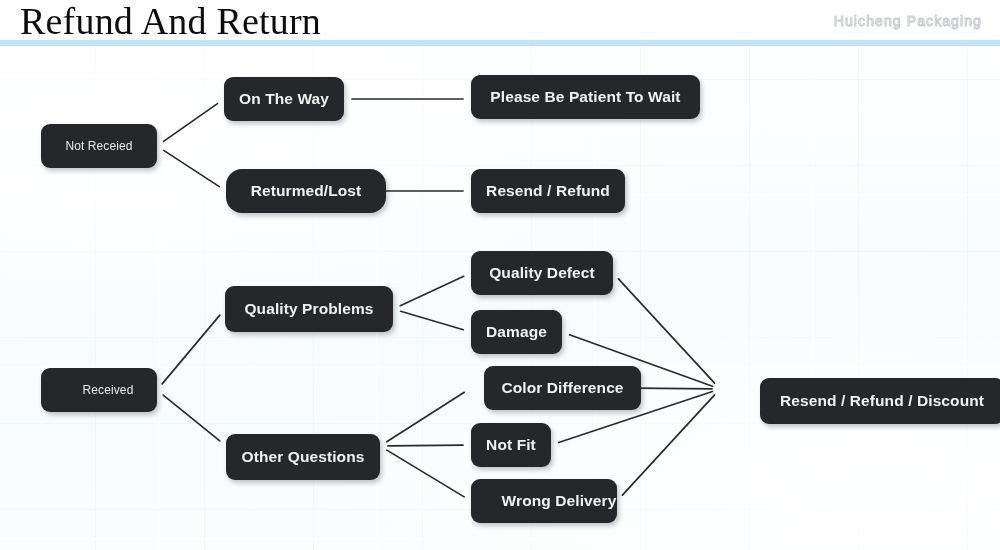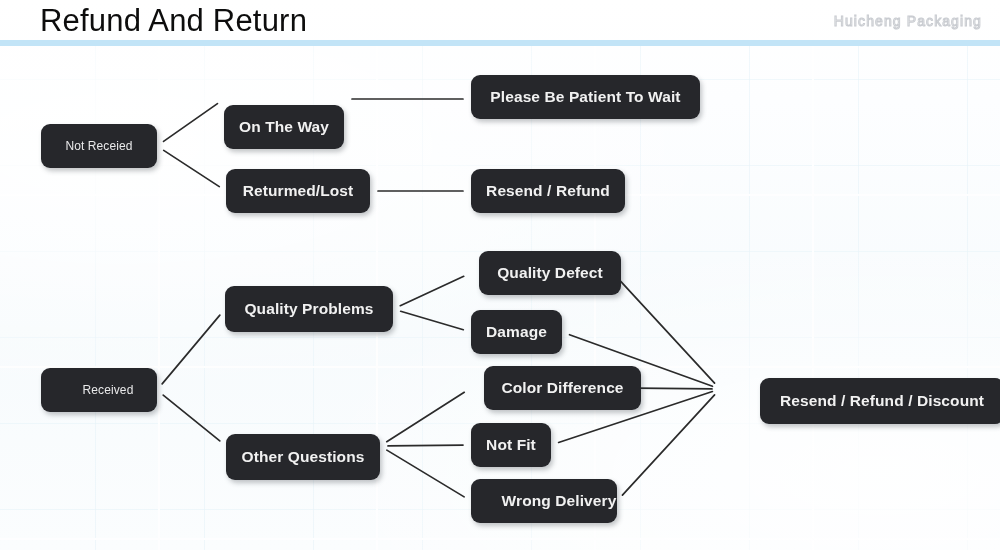--- a/index.html
+++ b/index.html
@@ -38,23 +38,23 @@
     position:absolute;left:0;top:44px;width:1000px;height:506px;
     background:
       radial-gradient(120% 90% at 12% 20%, rgba(255,255,255,0.95) 0%, rgba(255,255,255,0) 55%),
       radial-gradient(100% 80% at 88% 85%, rgba(255,255,255,0.9) 0%, rgba(255,255,255,0) 60%);
     pointer-events:none;
   }
 
   
   #header{position:absolute;left:0;top:0;width:1000px;height:44px;}
   #page-title{
-    position:absolute;left:40px;top:2px;
-    font-family:Liberation Sans, sans-serif;
-    font-size:31px;line-height:38px;color:#0d0d0d;letter-spacing:.2px;
+    position:absolute;left:20px;top:2px;
+    font-family:Liberation Serif, serif;
+    font-size:38px;line-height:38px;color:#0d0d0d;letter-spacing:.2px;
     white-space:nowrap;
   }
   #brand-watermark{
     position:absolute;right:18px;top:9px;
     font-family:"Liberation Sans", sans-serif;
     font-size:14px;line-height:24px;font-weight:400;letter-spacing:1.1px;
     color:rgba(255,255,255,0);
     -webkit-text-stroke:1px #c9ccd1;
     white-space:nowrap;
   }
@@ -112,27 +112,27 @@
         <line x1="386.84663047354854" y1="406.13807336313374" x2="464.15336952645146" y2="452.86192663686626" stroke="#2b2b2b" stroke-width="1.7" stroke-linecap="round"></line>
         <line x1="618.4241350199562" y1="234.88037067584042" x2="714.5758649800438" y2="339.1196293241596" stroke="#2b2b2b" stroke-width="1.7" stroke-linecap="round"></line>
         <line x1="569.525276114376" y1="290.71481480075585" x2="712.474723885624" y2="342.28518519924415" stroke="#2b2b2b" stroke-width="1.7" stroke-linecap="round"></line>
         <line x1="635.9995274520803" y1="344.0869513853487" x2="712.0004725479197" y2="344.9130486146513" stroke="#2b2b2b" stroke-width="1.7" stroke-linecap="round"></line>
         <line x1="558.5939478727743" y1="398.4836622433411" x2="712.4060521272257" y2="347.5163377566589" stroke="#2b2b2b" stroke-width="1.7" stroke-linecap="round"></line>
         <line x1="622.4153131535278" y1="451.1115041437368" x2="714.5846868464722" y2="350.8884958562632" stroke="#2b2b2b" stroke-width="1.7" stroke-linecap="round"></line>
       </svg>
     <div id="nodes">
         <div class="node lvl1" style="left: 41px; top: 80px; width: 116px; height: 44px;">Not Receied</div>
         <div class="node lvl1" style="left: 41px; top: 324px; width: 116px; height: 44px; padding-left: 32px;">Received</div>
-        <div class="node lvl2" style="left: 224px; top: 33px; width: 120px; height: 44px; margin-top: 28px;">On The Way</div>
-        <div class="node lvl2" style="left: 226px; top: 125px; width: 144px; height: 44px;">Returmed/Lost</div>
+        <div class="node lvl2" style="left: 224px; top: 33px; width: 120px; height: 44px;">On The Way</div>
+        <div class="node lvl2" style="left: 226px; top: 125px; width: 160px; height: 44px; border-radius: 16px;">Returmed/Lost</div>
         <div class="node lvl2" style="left: 225px; top: 242px; width: 168px; height: 46px;">Quality Problems</div>
         <div class="node lvl2" style="left: 226px; top: 390px; width: 154px; height: 46px;">Other Questions</div>
         <div class="node lvl3" style="left: 471px; top: 31px; width: 229px; height: 44px;">Please Be Patient To Wait</div>
         <div class="node lvl3" style="left: 471px; top: 125px; width: 154px; height: 44px;">Resend / Refund</div>
-        <div class="node lvl3" style="left: 471px; top: 207px; width: 142px; height: 44px; margin-left: 8px;">Quality Defect</div>
+        <div class="node lvl3" style="left: 471px; top: 207px; width: 142px; height: 44px;">Quality Defect</div>
         <div class="node lvl3" style="left: 471px; top: 266px; width: 91px; height: 44px;">Damage</div>
         <div class="node lvl3" style="left: 484px; top: 322px; width: 157px; height: 44px;">Color Difference</div>
         <div class="node lvl3" style="left: 471px; top: 379px; width: 80px; height: 44px;">Not Fit</div>
         <div class="node lvl3" style="left: 471px; top: 435px; width: 146px; height: 44px; padding-left: 44px;">Wrong Delivery</div>
         <div class="node lvl4" style="left: 760px; top: 322px; width: 244px; height: 46px; margin-top: 12px;">Resend / Refund / Discount</div>
       </div>
   </div>
 
 </div>
 

